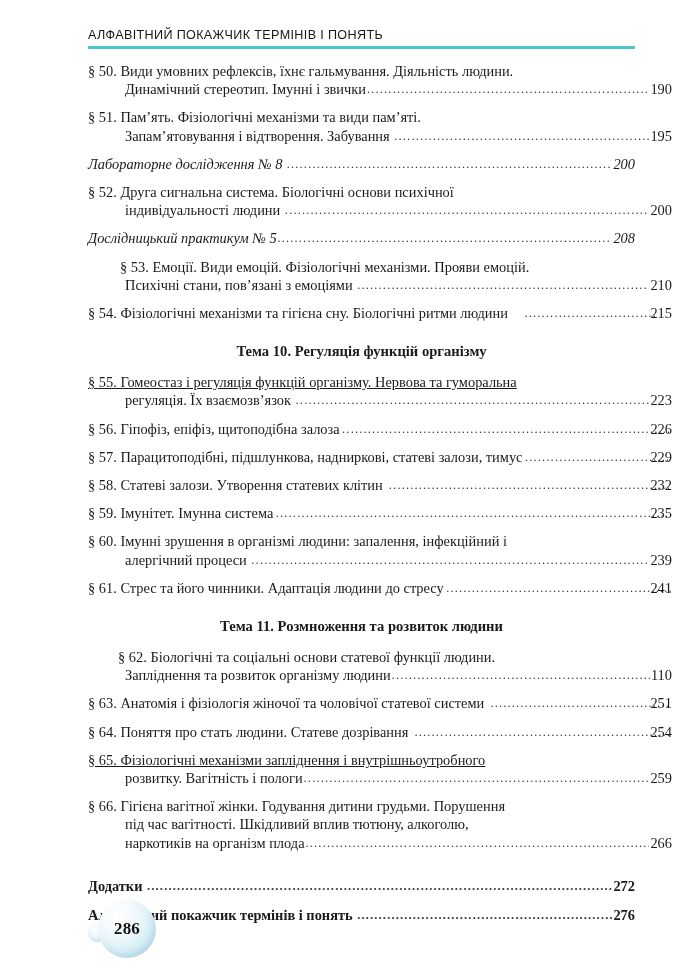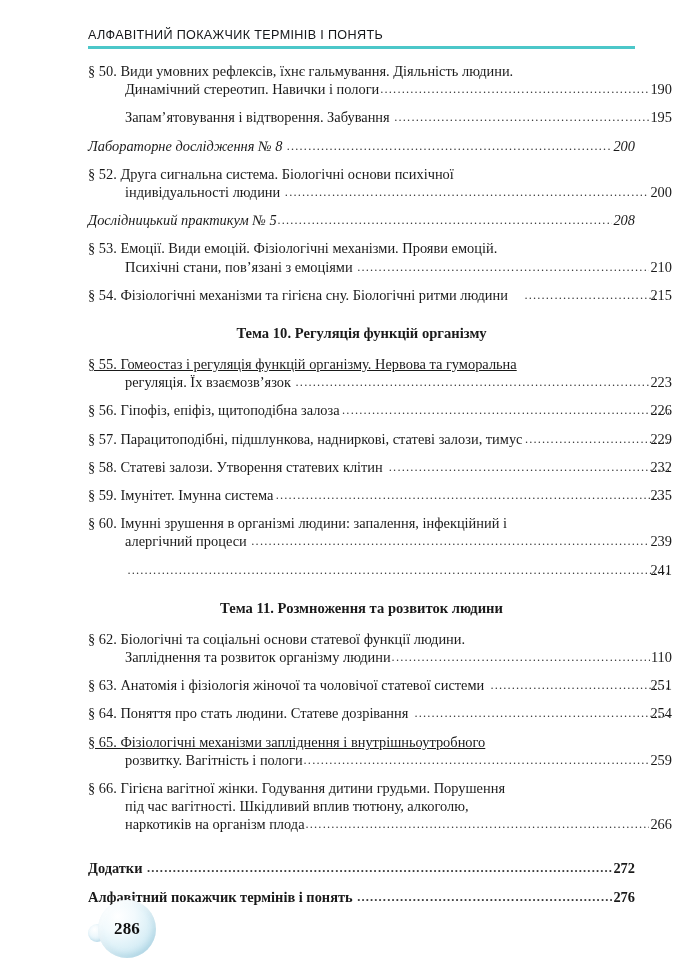--- a/index.html
+++ b/index.html
@@ -190,26 +190,27 @@
     <div class="running-head-text">АЛФАВІТНИЙ ПОКАЖЧИК ТЕРМІНІВ І ПОНЯТЬ</div>
     <div class="running-head-rule"></div>
   </div>
 
   <div class="toc">
 
     <div id="group-top">
         <div class="entry hang">
           <div class="first-lines"><div style="text-indent: -37px;">§ 50. Види умовних рефлексів, їхнє гальмування. Діяльність людини.</div></div>
           <div class="last-line">
-            <span class="txt">Динамічний стереотип. Навички і пологи</span>
+            <span class="txt">Динамічний стереотип. Імунні і звички</span>
             <span class="dots">...........................................................................................................................................</span>
             <span class="pageno">190</span>
           </div>
         </div>
         <div class="entry hang">
+          <div class="first-lines"><div style="text-indent: -37px;">§ 51. Пам’ять. Фізіологічні механізми та види пам’яті.</div></div>
           <div class="last-line">
             <span class="txt">Запам’ятовування і відтворення. Забування </span>
             <span class="dots">...........................................................................................................................................</span>
             <span class="pageno">195</span>
           </div>
         </div>
         <div class="entry nohang italic">
           <div class="last-line">
             <span class="txt">Лабораторне дослідження № 8 </span>
             <span class="dots">...........................................................................................................................................</span>
@@ -225,21 +226,21 @@
           </div>
         </div>
         <div class="entry nohang italic">
           <div class="last-line">
             <span class="txt">Дослідницький практикум № 5</span>
             <span class="dots">...........................................................................................................................................</span>
             <span class="pageno">208</span>
           </div>
         </div>
         <div class="entry hang">
-          <div class="first-lines"><div style="text-indent: -37px;">§ 53. Емоції. Види емоцій. Фізіологічні механізми. Прояви емоцій.</div></div>
+          <div class="first-lines"><div style="text-indent: -37px; padding-left: 32px;">§ 53. Емоції. Види емоцій. Фізіологічні механізми. Прояви емоцій.</div></div>
           <div class="last-line">
             <span class="txt">Психічні стани, пов’язані з емоціями </span>
             <span class="dots">...........................................................................................................................................</span>
             <span class="pageno">210</span>
           </div>
         </div>
         <div class="entry hang">
           <div class="last-line" style="text-indent: -37px; gap: 14px;">
             <span class="txt">§ 54. Фізіологічні механізми та гігієна сну. Біологічні ритми людини</span>
             <span class="dots">...........................................................................................................................................</span>
@@ -290,31 +291,32 @@
         <div class="entry hang">
           <div class="first-lines"><div style="text-indent: -37px;">§ 60. Імунні зрушення в організмі людини: запалення, інфекційний і</div></div>
           <div class="last-line">
             <span class="txt">алергічний процеси </span>
             <span class="dots">...........................................................................................................................................</span>
             <span class="pageno">239</span>
           </div>
         </div>
         <div class="entry hang">
           <div class="last-line" style="text-indent: -37px;">
+            <span class="txt">§ 61. Стрес та його чинники. Адаптація людини до стресу</span>
             <span class="dots">...........................................................................................................................................</span>
             <span class="pageno">241</span>
           </div>
         </div>
       </div>
 
     <div class="theme-heading">Тема 11. Розмноження та розвиток людини</div>
 
     <div id="group-theme11">
         <div class="entry hang">
-          <div class="first-lines"><div style="text-indent: -37px;">§ 62. Біологічні та соціальні основи статевої функції людини.</div></div>
+          <div class="first-lines"><div style="text-indent: -37px; padding-left: 30px;">§ 62. Біологічні та соціальні основи статевої функції людини.</div></div>
           <div class="last-line">
             <span class="txt">Запліднення та розвиток організму людини</span>
             <span class="dots">...........................................................................................................................................</span>
             <span class="pageno">110</span>
           </div>
         </div>
         <div class="entry hang">
           <div class="last-line" style="text-indent: -37px;">
             <span class="txt">§ 63. Анатомія і фізіологія жіночої та чоловічої статевої системи </span>
             <span class="dots">...........................................................................................................................................</span>

